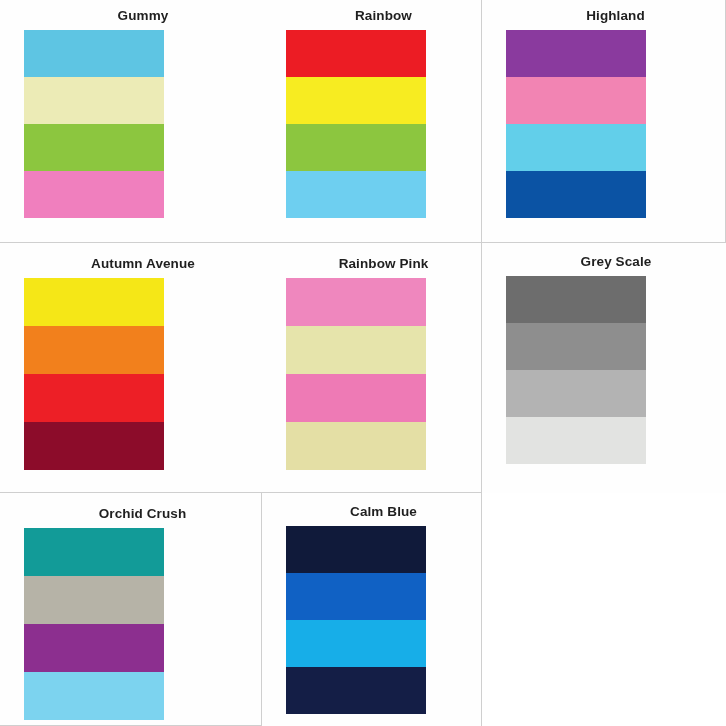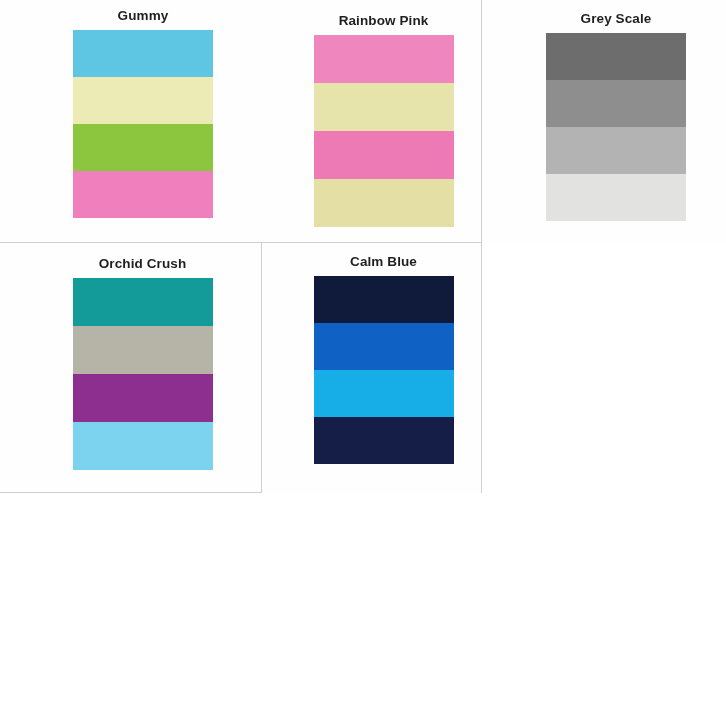--- a/index.html
+++ b/index.html
@@ -22,21 +22,20 @@
     grid-template-rows: 243px 250px 233px;
     background: #ffffff;
     box-sizing: border-box;
   }
 
   .palette-cell {
     position: relative;
     box-sizing: border-box;
     display: flex;
     flex-direction: column;
-    align-items: center;
     background: #fefefe;
     padding-left: 24px;
   }
 
   
   .palette-cell.col-1,
   .palette-cell.col-2 {
     border-right: 1px solid #cfcfcf;
   }
   .palette-cell.row-0,
@@ -86,22 +85,49 @@
   <div class="palette-cell row-0 col-0">
     <div class="palette-title" style="color: rgb(31, 31, 31);">Gummy</div>
     <div class="swatch-stack">
       <div class="swatch" style="background-color: rgb(94, 197, 227);"></div>
       <div class="swatch" style="background-color: rgb(236, 235, 182);"></div>
       <div class="swatch" style="background-color: rgb(140, 198, 63);"></div>
       <div class="swatch" style="background-color: rgb(240, 127, 190);"></div>
     </div>
   </div>
 
+  <div class="palette-cell row-0 col-1">
+    <div class="palette-title" style="color: rgb(31, 31, 31);">Rainbow</div>
+    <div class="swatch-stack">
+      <div class="swatch" style="background-color: rgb(236, 28, 36);"></div>
+      <div class="swatch" style="background-color: rgb(247, 236, 33);"></div>
+      <div class="swatch" style="background-color: rgb(140, 198, 63);"></div>
+      <div class="swatch" style="background-color: rgb(110, 207, 240);"></div>
+    </div>
+  </div>
 
+  <div class="palette-cell row-0 col-2">
+    <div class="palette-title" style="color: rgb(31, 31, 31);">Highland</div>
+    <div class="swatch-stack">
+      <div class="swatch" style="background-color: rgb(138, 58, 158);"></div>
+      <div class="swatch" style="background-color: rgb(242, 132, 179);"></div>
+      <div class="swatch" style="background-color: rgb(98, 207, 234);"></div>
+      <div class="swatch" style="background-color: rgb(11, 83, 164);"></div>
+    </div>
+  </div>
 
+  <div class="palette-cell row-1 col-0">
+    <div class="palette-title" style="color: rgb(31, 31, 31);">Autumn Avenue</div>
+    <div class="swatch-stack">
+      <div class="swatch" style="background-color: rgb(245, 231, 23);"></div>
+      <div class="swatch" style="background-color: rgb(242, 128, 28);"></div>
+      <div class="swatch" style="background-color: rgb(237, 31, 38);"></div>
+      <div class="swatch" style="background-color: rgb(140, 12, 42);"></div>
+    </div>
+  </div>
 
   <div class="palette-cell row-1 col-1">
     <div class="palette-title" style="color: rgb(31, 31, 31);">Rainbow Pink</div>
     <div class="swatch-stack">
       <div class="swatch" style="background-color: rgb(239, 135, 190);"></div>
       <div class="swatch" style="background-color: rgb(230, 228, 171);"></div>
       <div class="swatch" style="background-color: rgb(238, 122, 181);"></div>
       <div class="swatch" style="background-color: rgb(228, 223, 165);"></div>
     </div>
   </div>

